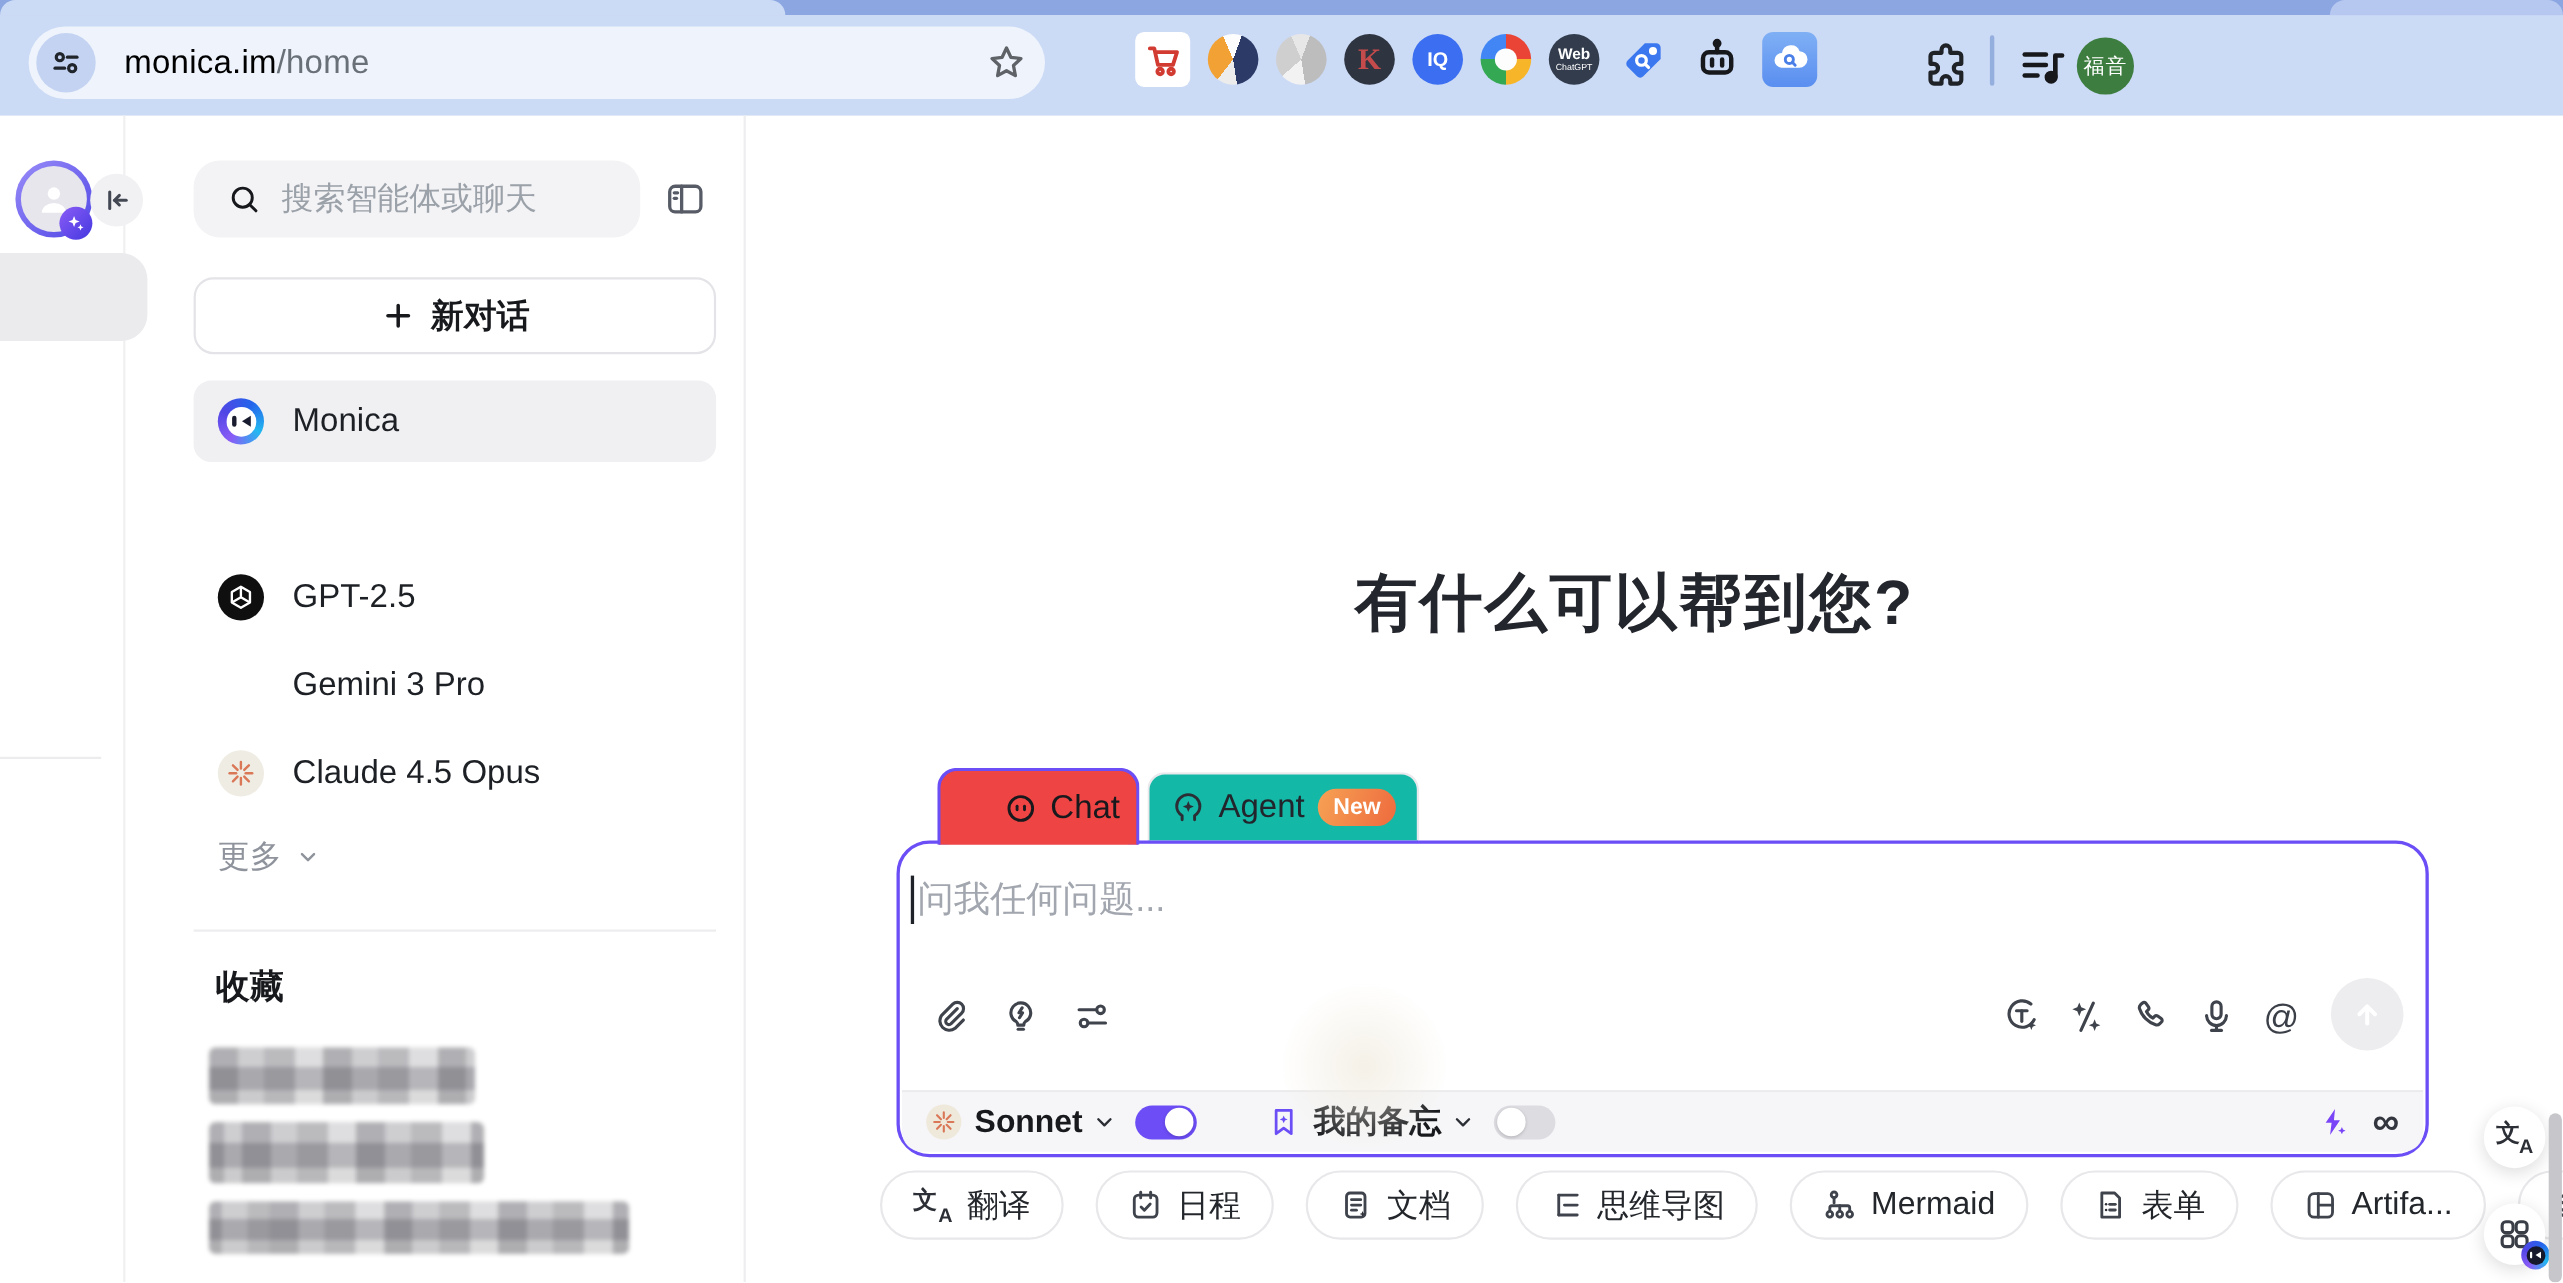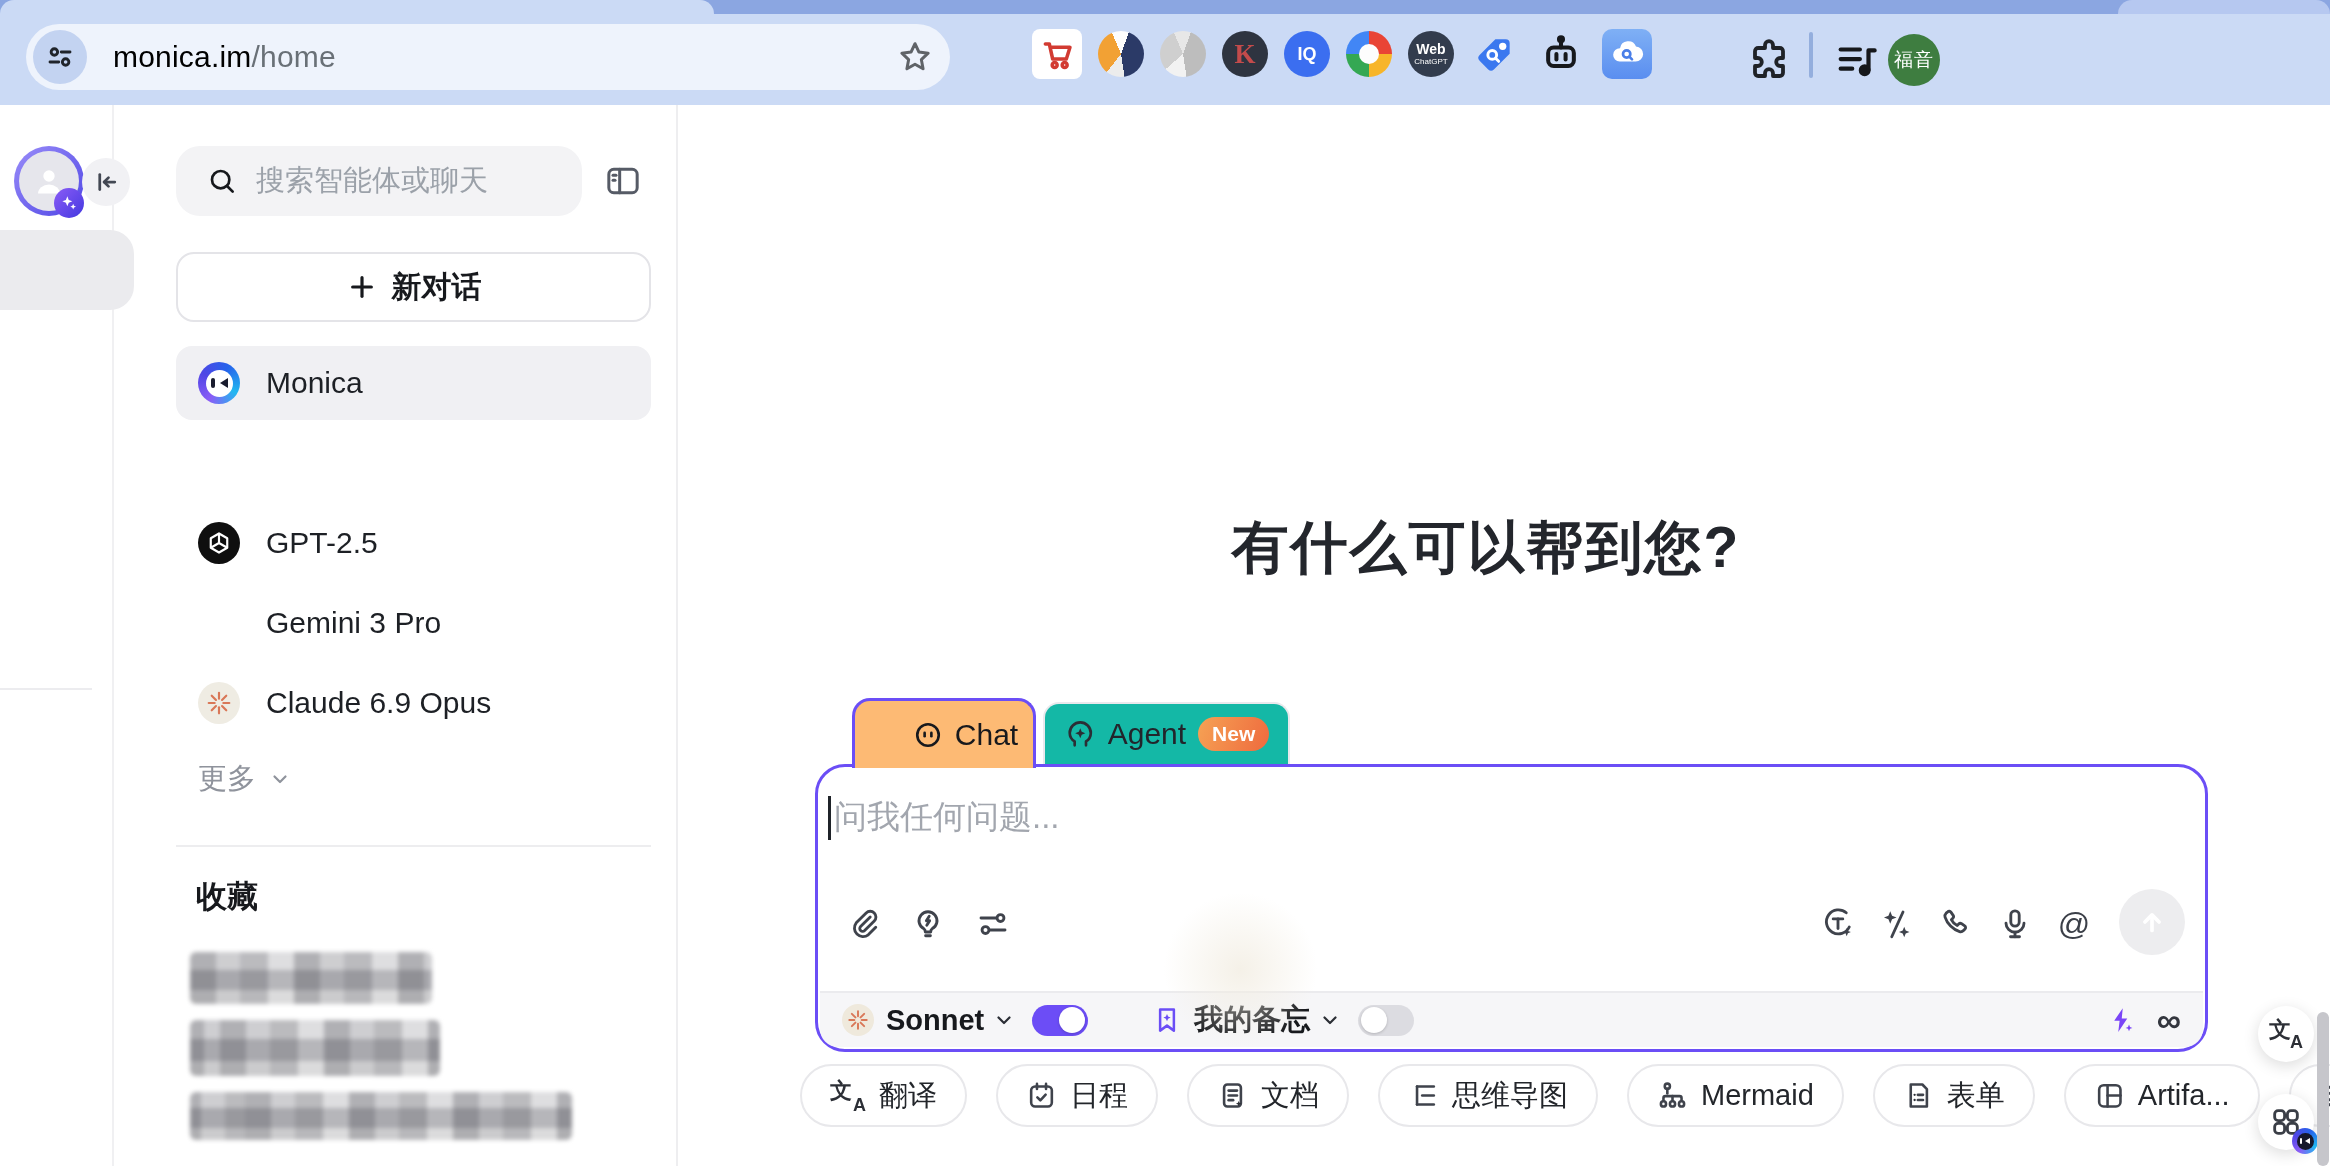--- a/index.html
+++ b/index.html
@@ -80,21 +80,21 @@
   .side-divider{left:176px;top:845px;width:475px;height:2px;background:#ededef;}
   .fav-title{left:196px;top:876px;font-size:31px;font-weight:700;color:#17191d;}
   .redact{filter:blur(2px);border-radius:6px;background:
       repeating-linear-gradient(90deg,#b9b9bc 0 26px,#d8d8da 26px 50px,#c4c4c7 50px 78px,#e9e9ea 78px 104px),
       linear-gradient(180deg,#f3f3f4 0 34%,#c7c7cb 34% 74%,#f0f0f0 74%);
     background-blend-mode:multiply;}
 
   
   .heading{left:1486px;top:510px;transform:translateX(-50%);font-size:57px;font-weight:700;color:#23262c;
     letter-spacing:2px;white-space:nowrap;}
-  .chat-tab{left:852px;top:698px;width:184px;height:70px;background:#fdba74;border:3px solid #6b4ef6;border-bottom:none;
+  .chat-tab{left:852px;top:698px;width:184px;height:70px;background:#ef4444;border:3px solid #6b4ef6;border-bottom:none;
     border-radius:18px 18px 0 0;box-sizing:border-box;z-index:5;display:flex;align-items:center;justify-content:center;gap:12px;padding-left:43px;}
   .chat-tab .lbl{font-size:30px;font-weight:500;color:#17191d;}
   .agent-tab{left:1043px;top:702px;width:247px;height:62px;background:#14b8a6;border:2px solid #e9e9ed;border-bottom:none;
     border-radius:16px 16px 0 0;box-sizing:border-box;z-index:1;display:flex;align-items:center;justify-content:center;gap:12px;}
   .agent-tab .lbl{font-size:30px;font-weight:500;color:#22252b;}
   .new-badge{height:34px;padding:0 14px;border-radius:17px;background:linear-gradient(110deg,#f6a254,#ee6a3e);
     color:#fff;font-size:21px;font-weight:700;display:flex;align-items:center;}
   .composer{left:815px;top:764px;width:1393px;height:288px;background:#fff;border:3px solid #6b4ef6;border-radius:30px;
     box-sizing:border-box;z-index:2;}
   .ph-row{position:absolute;left:10px;top:28px;display:flex;align-items:center;}
@@ -322,21 +322,21 @@
         <line x1="16" y1="12" x2="21.5" y2="12"></line>
           <line x1="14.8" y1="14.8" x2="18.7" y2="18.7"></line>
         <line x1="12" y1="16" x2="12" y2="21.5"></line>
           <line x1="9.2" y1="14.8" x2="5.3" y2="18.7"></line>
         <line x1="8" y1="12" x2="2.5" y2="12"></line>
           <line x1="9.2" y1="9.2" x2="5.3" y2="5.3"></line>
         <line x1="12" y1="8" x2="12" y2="2.5"></line>
           <line x1="14.8" y1="9.2" x2="18.7" y2="5.3"></line>
       </svg>
     </div>
-    <span class="lbl">Claude 6.9 Opus</span>
+    <span class="lbl">Claude 4.5 Opus</span>
   </div>
 
   <div class="abs more-row">
     <span class="lbl">更多</span>
     <svg class="ic" width="24" height="24" viewBox="0 0 24 24" style="stroke:#8f939c;stroke-width:2.2">
         <path d="M6.5 9.5 12 15 17.5 9.5"></path>
       </svg>
   </div>
 
   <div class="abs side-divider"></div>

